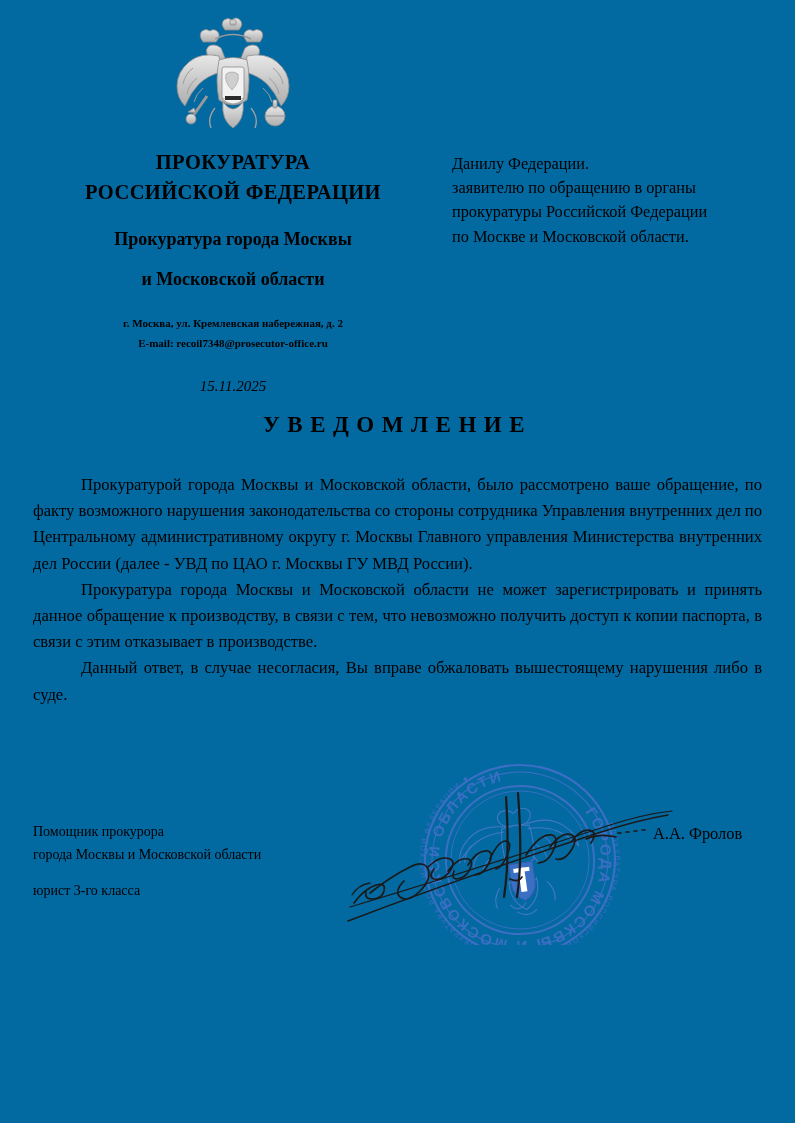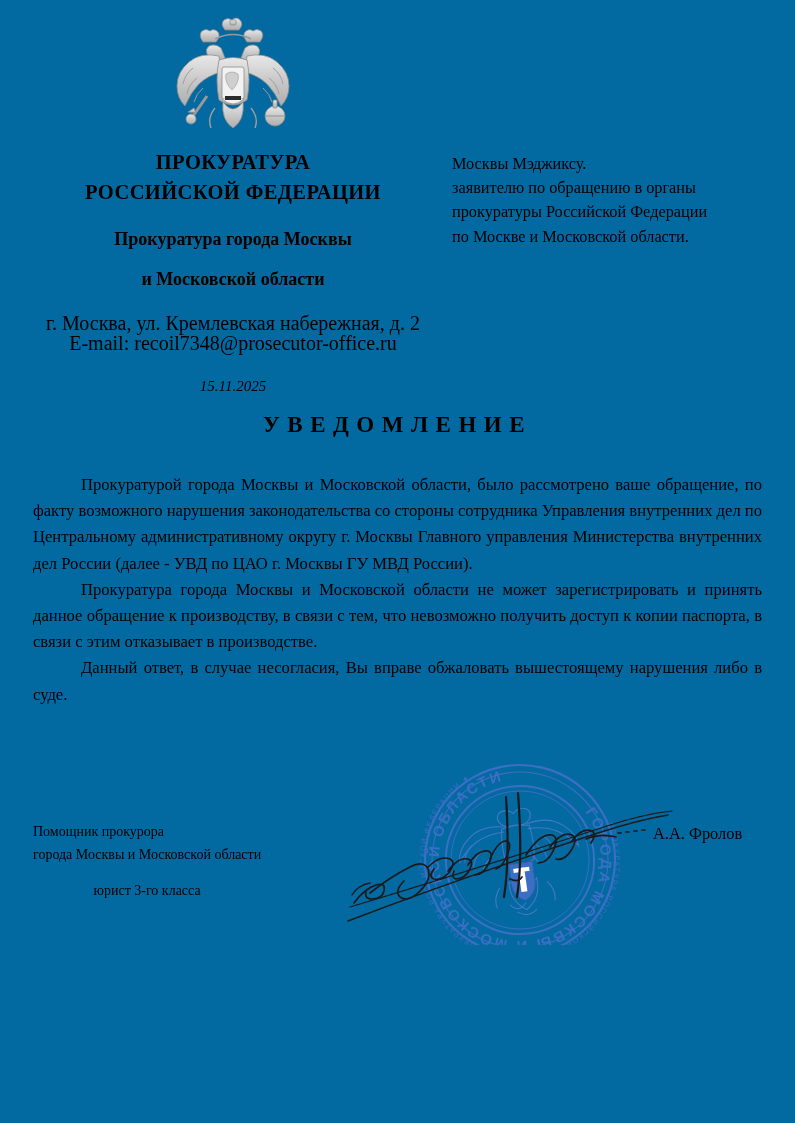--- a/index.html
+++ b/index.html
@@ -40,23 +40,24 @@
     letter-spacing: 0.4px;
     margin-top: 7px;
   }
   .org-sub {
     font-weight: bold;
     font-size: 18px;
     line-height: 23px;
     margin-top: 24px;
   }
   .org-addr {
-    font-size: 20px;
+    font-size: 11px;
     line-height: 20px;
     margin-top: 22px;
+    font-weight: bold;
   }
   .org-date {
     font-style: italic;
     font-size: 15px;
     margin-top: 25px;
   }
 
   
   .addressee {
     position: absolute;
@@ -95,21 +96,21 @@
   }
 
   
   .sign-block {
     position: absolute;
     left: 33px;
     top: 820px;
     font-size: 14px;
     line-height: 23px;
   }
-  .sign-role-gap { margin-top: 13px; text-align: center; }
+  .sign-role-gap { margin-top: 13px; }
   .signer-name {
     position: absolute;
     left: 653px;
     top: 824px;
     font-size: 16.4px;
   }
 
   
   .seal-wrap {
     position: absolute;
@@ -179,21 +180,21 @@
     <div class="org-sub">Прокуратура города Москвы</div>
     <div class="org-sub" style="margin-top:17px">и Московской области</div>
 
     <div class="org-addr">г. Москва, ул. Кремлевская набережная, д. 2</div>
     <div class="org-addr" style="margin-top:0">E-mail: recoil7348@prosecutor-office.ru</div>
 
     <div class="org-date">15.11.2025</div>
   </div>
 
   <div class="addressee">
-    <div>Москвы Мэджиксу.</div>
+    <div>Данилу Федерации.</div>
     <div>заявителю по обращению в органы</div>
     <div>прокуратуры Российской Федерации</div>
     <div>по Москве и Московской области.</div>
   </div>
 
   <div class="doc-title">УВЕДОМЛЕНИЕ</div>
 
   <div class="body-text">
     <p>Прокуратурой города Москвы и Московской области, было рассмотрено ваше обращение, по факту возможного нарушения законодательства со стороны сотрудника Управления внутренних дел по Центральному административному округу г. Москвы Главного управления Министерства внутренних дел России (далее - УВД по ЦАО г. Москвы ГУ МВД России).</p>
     <p>Прокуратура города Москвы и Московской области не может зарегистрировать и принять данное обращение к производству, в связи с тем, что невозможно получить доступ к копии паспорта, в связи с этим отказывает в производстве.</p>

